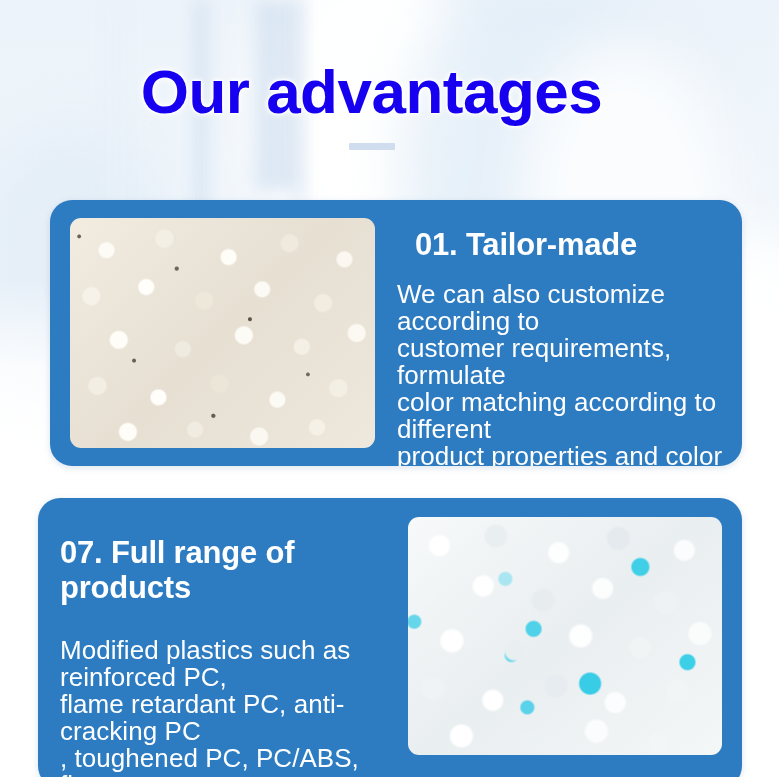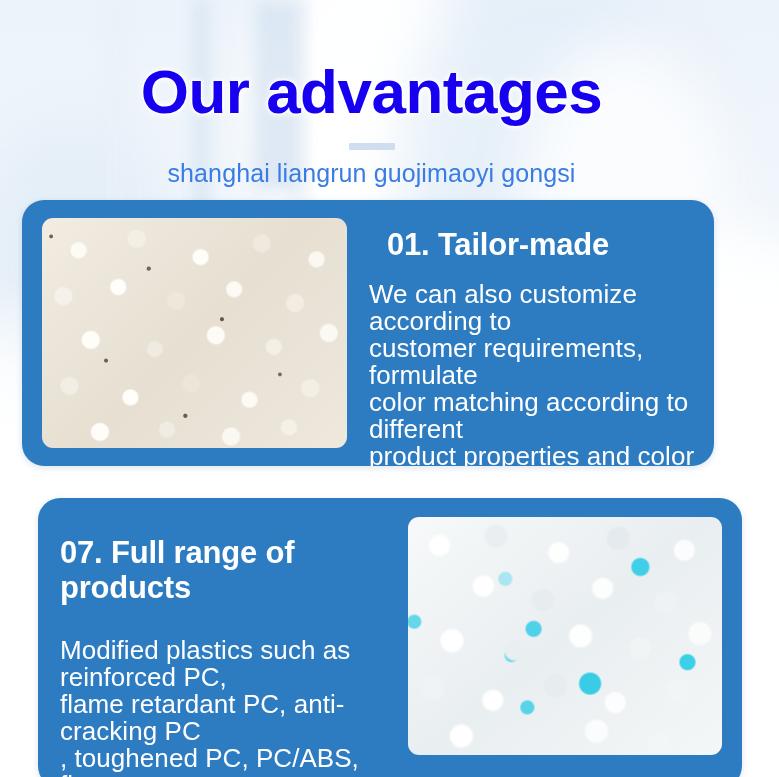--- a/index.html
+++ b/index.html
@@ -101,21 +101,21 @@
   
   .card {
     position: absolute;
     background: #2d7cc2;
     border-radius: 22px;
     box-shadow: 0 2px 7px rgba(60,110,160,0.18);
     display: flex;
     overflow: hidden;
   }
   .card--one {
-    left: 22px;
+    left: 50px;
     top: 200px;
     width: 692px;
     height: 266px;
     flex-direction: row;
   }
   .card--two {
     left: 38px;
     top: 498px;
     width: 704px;
     height: 290px;
@@ -285,21 +285,20 @@
     <div class="bg-streak bg-s4"></div>
     <div class="bg-streak bg-s3"></div>
     <div class="bg-streak bg-s1"></div>
     <div class="bg-streak bg-s2"></div>
     <div class="bg-fade"></div>
   </div>
 
   <div class="header">
     <h1 class="main-title">Our advantages</h1>
     <div class="title-dash"></div>
-    <p class="sub-title">shanghai liangrun guojimaoyi gongsi</p>
   </div>
 
   <div class="card card--one">
     <div class="card-photo">
       <div class="pellets-cream"></div>
     </div>
     <div class="card-body">
       <h2 class="card-heading">01. Tailor-made</h2>
       <div class="card-rule"></div>
       <p class="card-text">We can also customize according to

